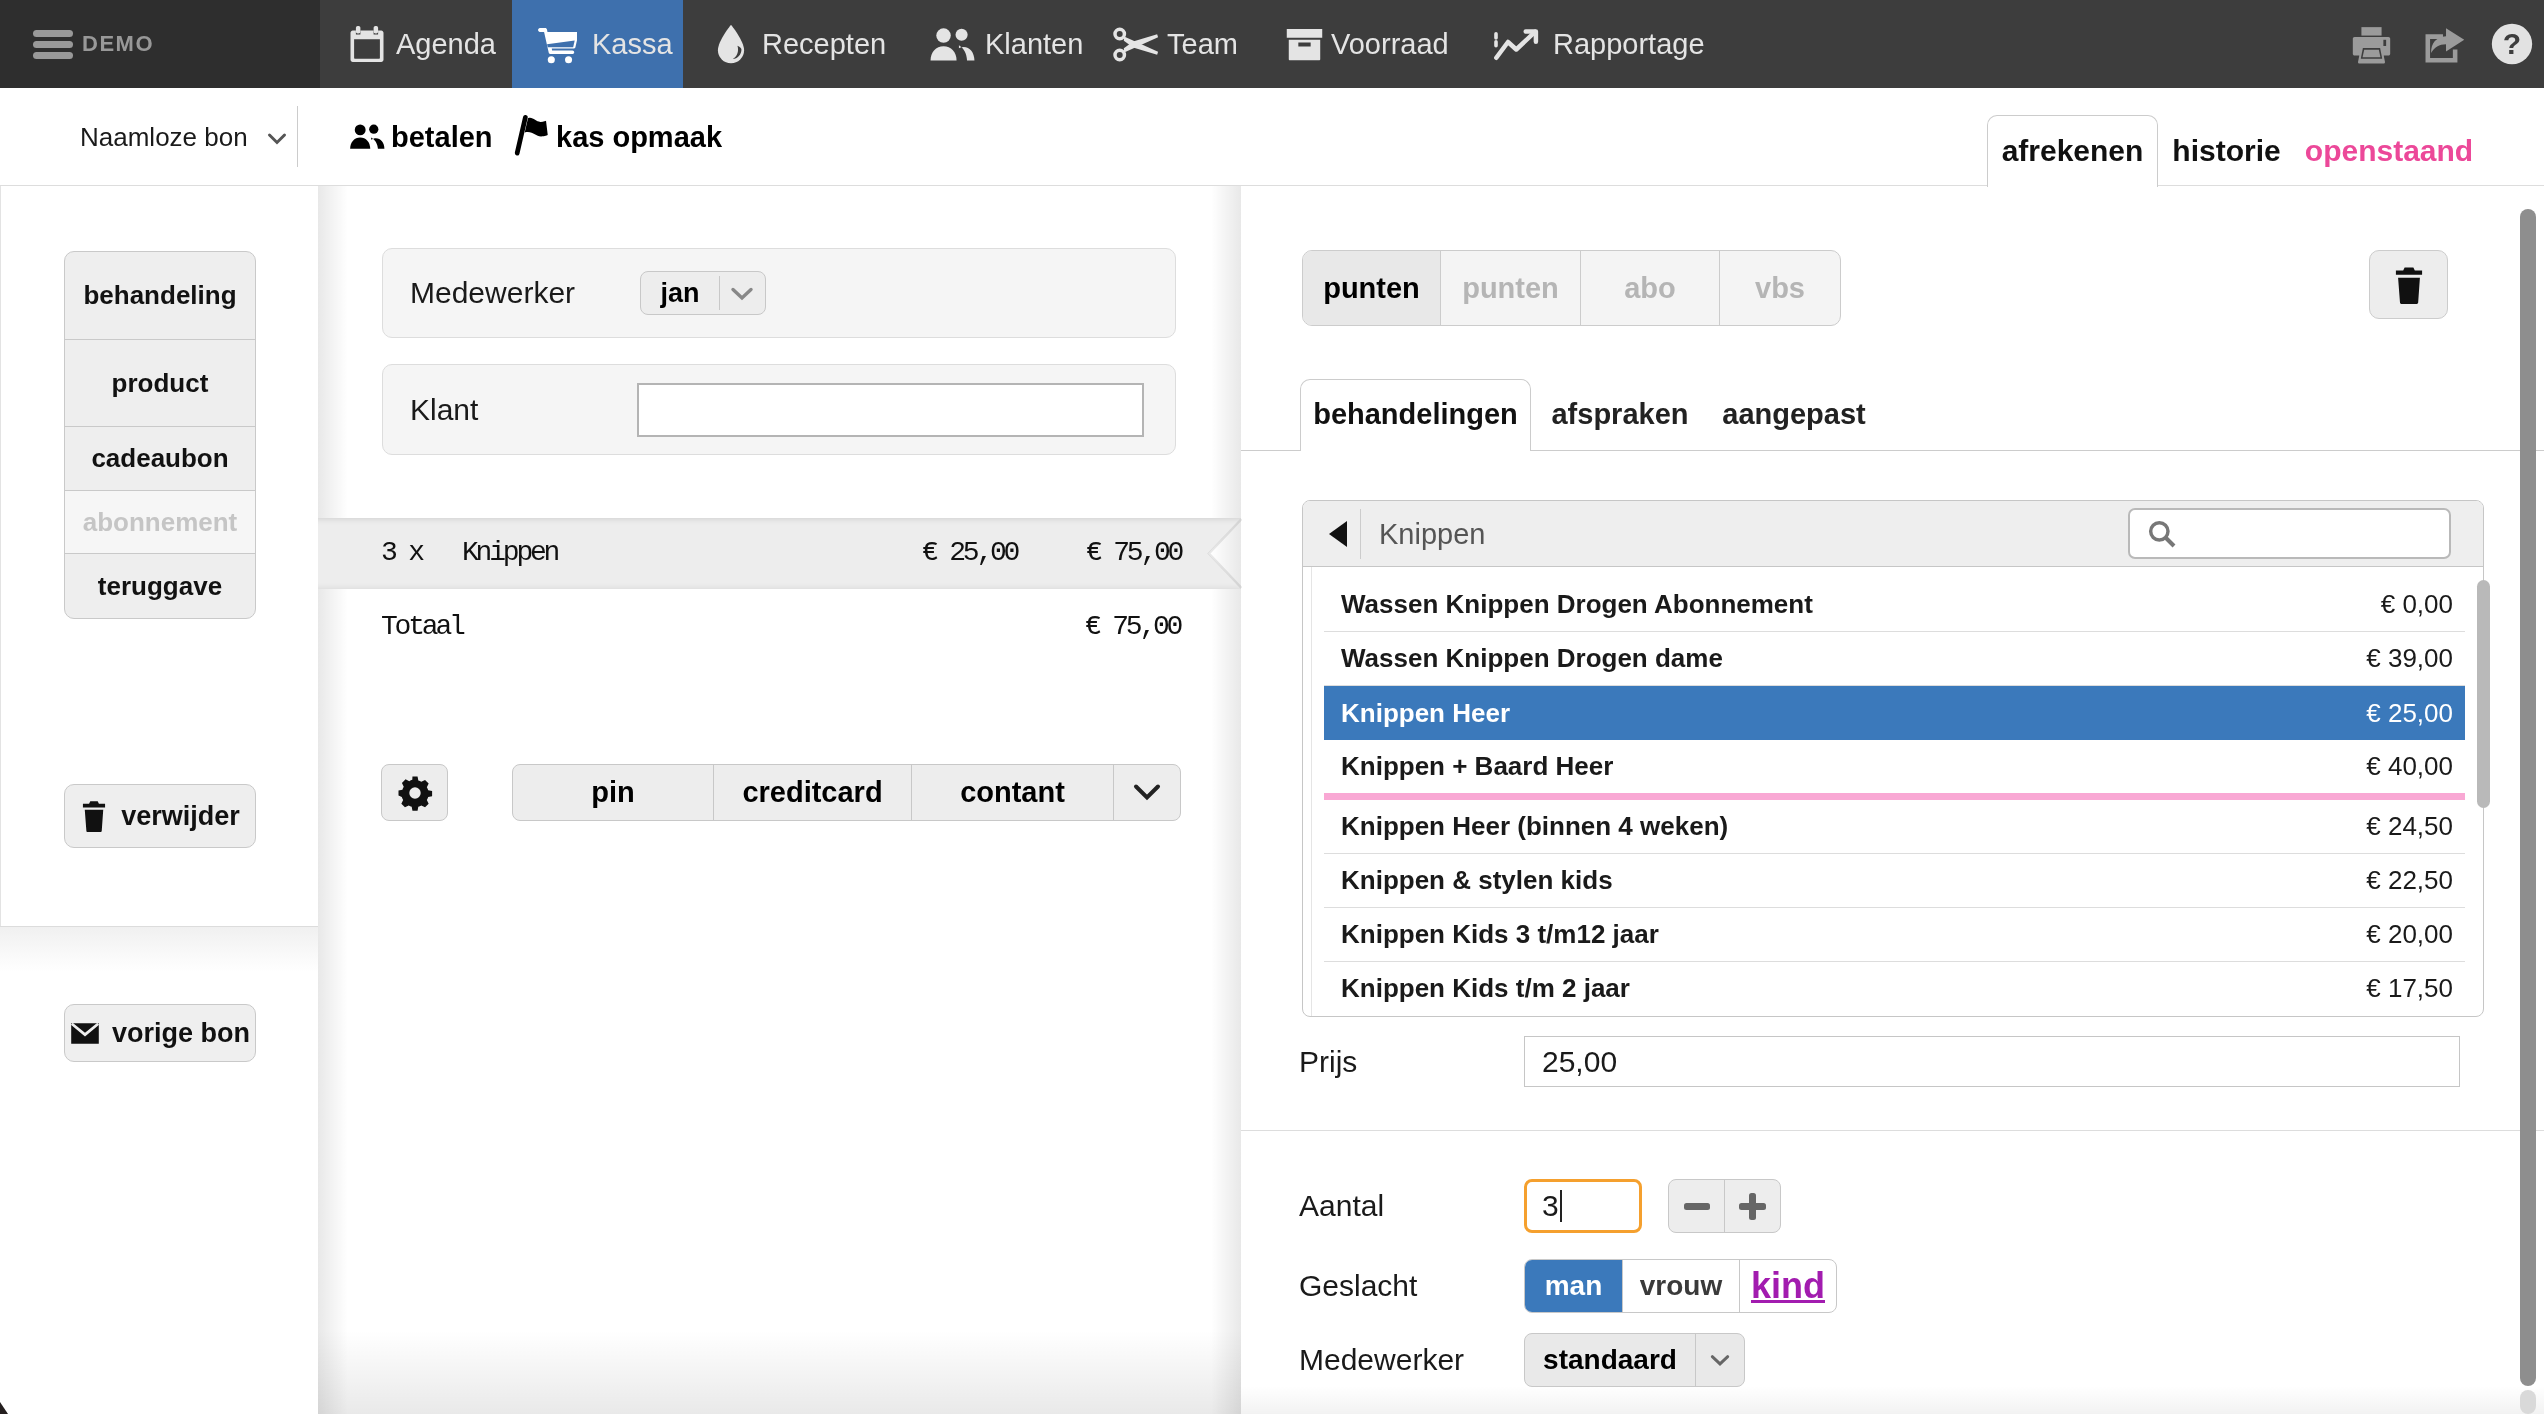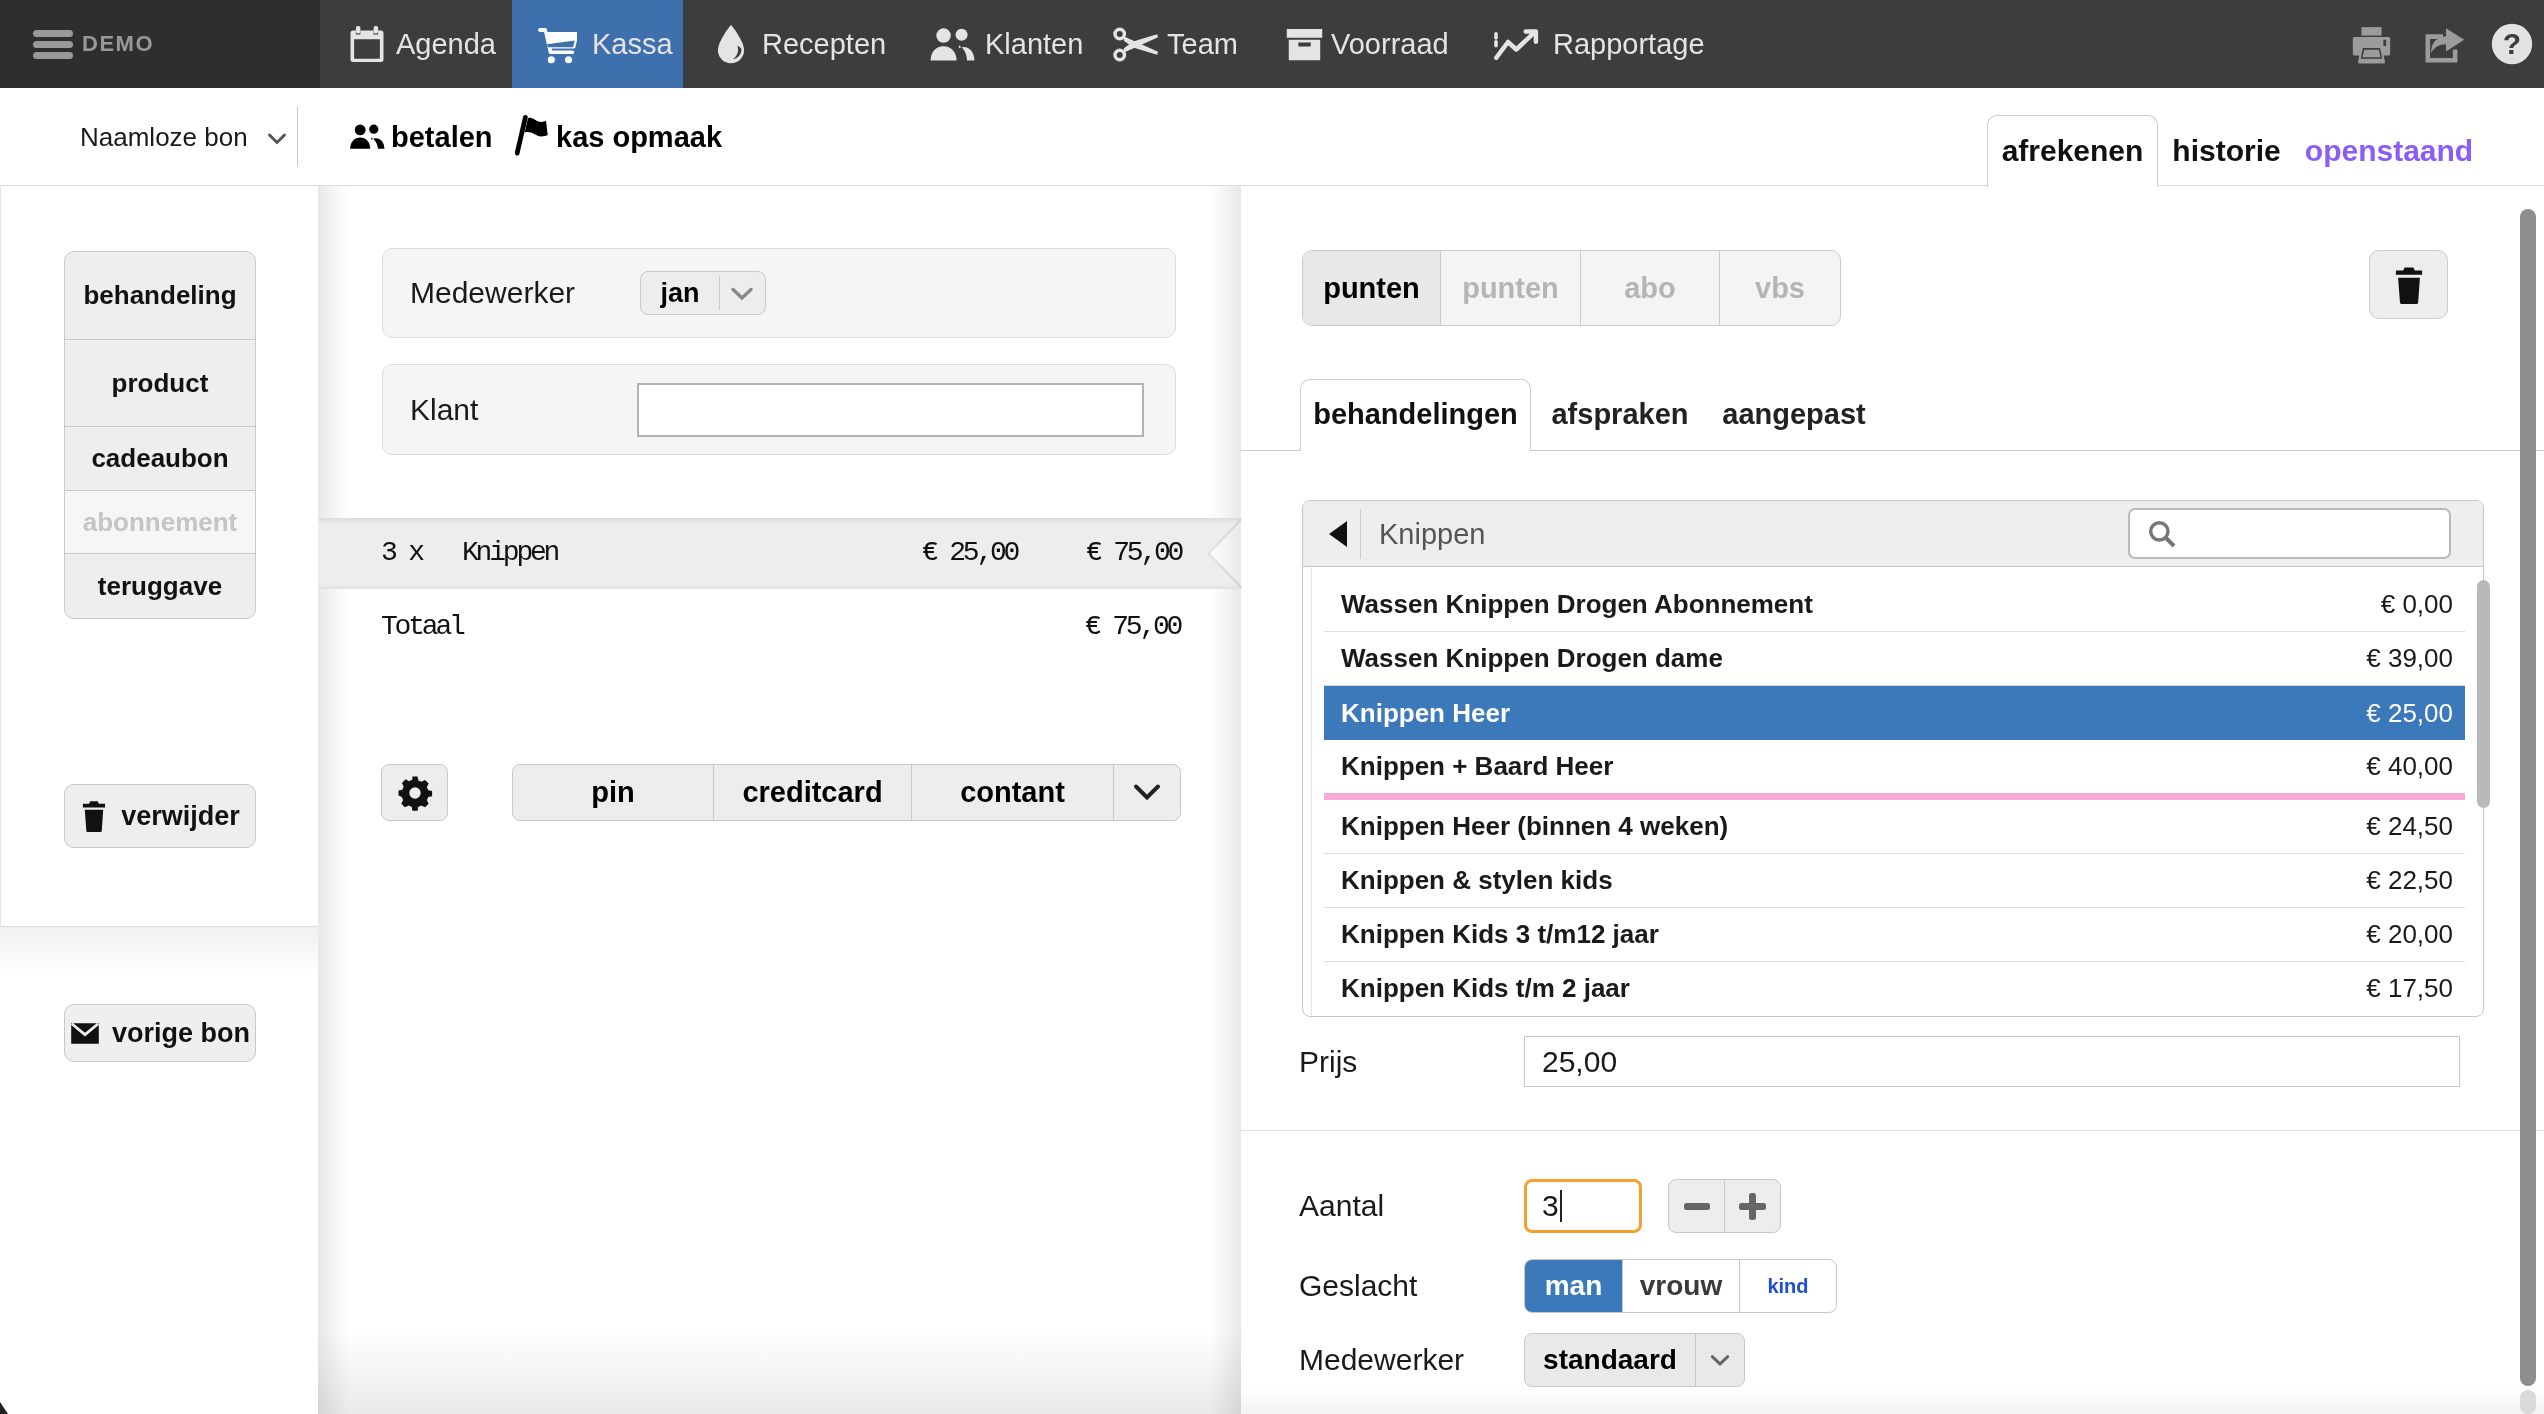--- a/index.html
+++ b/index.html
@@ -139,21 +139,21 @@
       <g transform="rotate(13 8 14)" fill="#000">
         <rect x="5.2" y="1.6" width="2.8" height="24.5" rx="1.4"></rect>
         <path d="M8.2 3.2 C10.8 1.4 13.2 4.4 16 3.6 C17.6 3.1 18.9 2.2 18.9 2.2 L21.8 10.2 C21.8 10.2 20.2 11.4 18.2 11.9 C15 12.7 12.6 9.6 8.2 11.8 z"></path>
       </g>
     </svg>
   <div class="abs vc b" style="left:556px;top:88px;height:98px;font-size:29px;color:#000;">kas opmaak</div>
 
   <div class="abs tab-active" style="left:1987px;top:115px;width:171px;height:72px;z-index:3;"></div>
   <div class="abs cc b" style="left:1987px;top:115px;width:171px;height:71px;font-size:30px;color:#111;z-index:4;">afrekenen</div>
   <div class="abs cc b" style="left:2158px;top:115px;width:137px;height:71px;font-size:30px;color:#111;">historie</div>
-  <div class="abs cc b" style="left:2305px;top:115px;width:168px;height:71px;font-size:30px;color:#8b5cf6;">openstaand</div>
+  <div class="abs cc b" style="left:2305px;top:115px;width:168px;height:71px;font-size:30px;color:#ec4899;">openstaand</div>
 
   <div id="mid" class="abs"></div>
   <div id="mid-shadeL" class="abs"></div>
   <div id="mid-shadeR" class="abs"></div>
 
   <div class="abs gbox" style="top:248px;height:90px;"></div>
   <div class="abs vc" style="left:410px;top:248px;height:90px;font-size:30px;color:#1a1a1a;">Medewerker</div>
   <div class="abs" style="left:640px;top:271px;width:126px;height:44px;border:1px solid #c8c8c8;border-radius:8px;background:#ededed;box-sizing:border-box;"></div>
   <div class="abs cc b" style="left:640px;top:271px;width:80px;height:44px;font-size:27px;color:#000;">jan</div>
   <div class="abs" style="left:719px;top:276px;width:1px;height:34px;background:#c8c8c8;"></div>
@@ -315,21 +315,21 @@
           <rect x="10" y="0" width="7" height="27" rx="2.5"></rect>
           <rect x="0" y="10" width="27" height="7" rx="2.5"></rect>
         </svg>
       </div>
   </div>
 
   <div class="abs vc" style="left:1299px;top:1259px;height:54px;font-size:30px;color:#1a1a1a;">Geslacht</div>
   <div class="abs" style="left:1524px;top:1259px;width:313px;height:54px;border:1px solid #c8c8c8;border-radius:8px;background:#fff;box-sizing:border-box;display:flex;overflow:hidden;">
     <div class="seg" style="width:97px;font-size:28px;background:#3b79bb;color:#fff;">man</div>
     <div class="seg" style="width:118px;font-size:28px;color:#3a3a3a;border-left:1px solid #c8c8c8;border-right:1px solid #c8c8c8;">vrouw</div>
-    <div class="seg" style="flex:1;font-size:20px;color:#1d4ed8;">kind</div>
+    <div class="seg" style="flex:1;font-size:36px;color:#a21caf;text-decoration:underline;">kind</div>
   </div>
 
   <div class="abs vc" style="left:1299px;top:1333px;height:54px;font-size:30px;color:#1a1a1a;">Medewerker</div>
   <div class="abs" style="left:1524px;top:1333px;width:221px;height:54px;border:1px solid #c8c8c8;border-radius:8px;background:#e9e9e9;box-sizing:border-box;display:flex;">
     <div class="seg" style="width:171px;border-right:1px solid #c8c8c8;font-size:28px;color:#000;">standaard</div>
     <div class="seg" style="flex:1;">
         <svg width="24" height="15" viewBox="0 0 28 16" fill="none" stroke="#666" stroke-width="3.4" stroke-linecap="round">
           <path d="M5 3.5 L14 12 L23 3.5"></path>
         </svg>
       </div>

